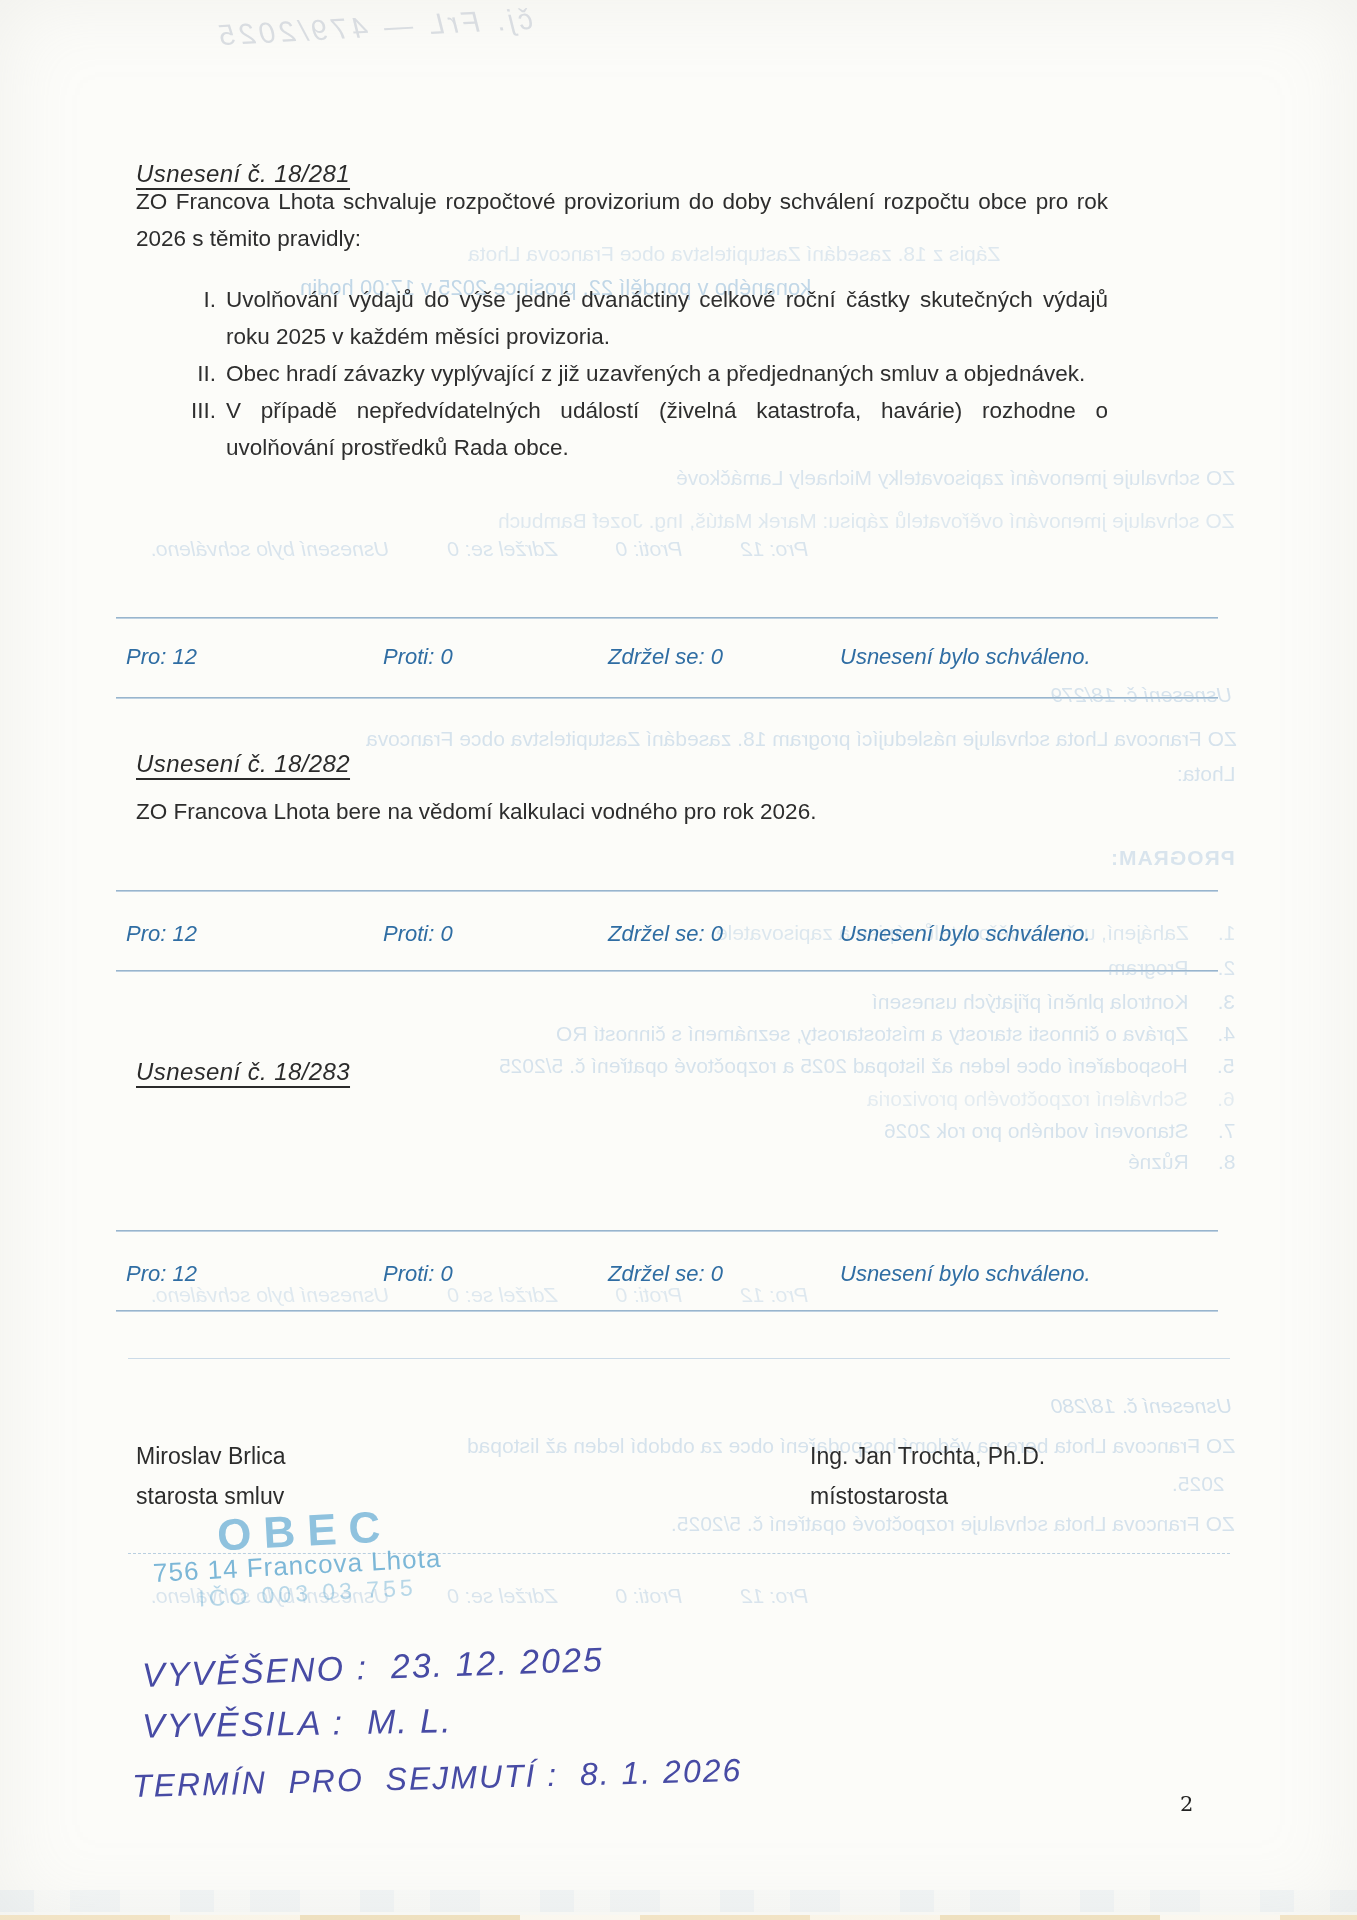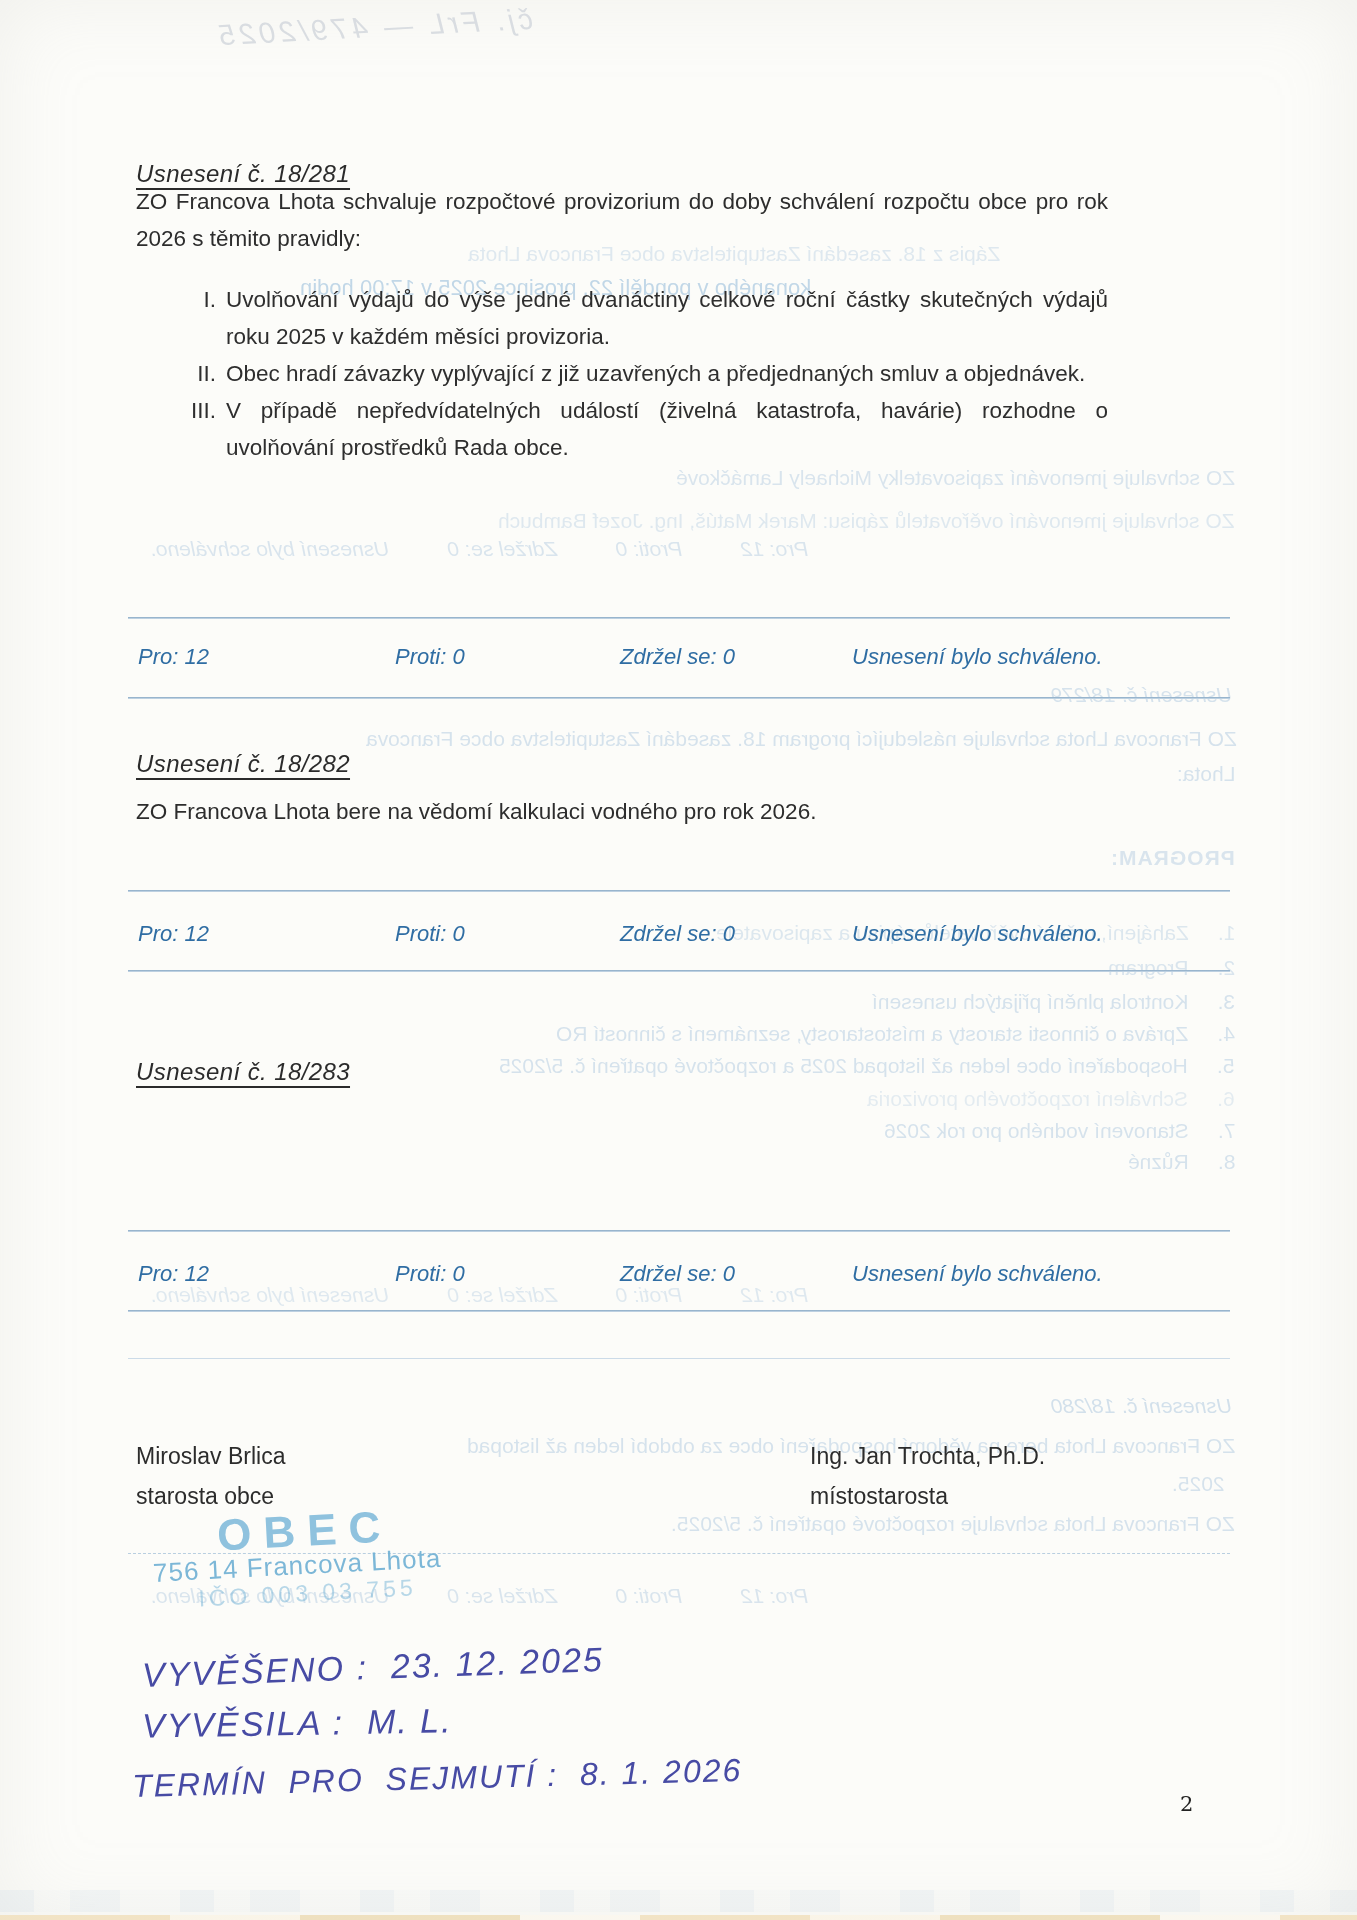--- a/index.html
+++ b/index.html
@@ -53,21 +53,21 @@
     position:absolute;left:136px;width:972px;font-size:22.5px;line-height:37px;
     text-align:justify;color:#2d2d2d;
   }
   #p1{top:183px}
   #p2{top:793px;text-align:left}
   #p3{top:1095px}
   .rlist{position:absolute;left:170px;top:281px;width:938px;font-size:22.5px;line-height:37px}
   .rlist .row{display:flex}
   .rlist .num{flex:0 0 46px;text-align:right;padding-right:10px}
   .rlist .txt{flex:1;text-align:justify}
-  .vote{position:absolute;left:128px;width:1102px;height:82px;
+  .vote{position:absolute;left:116px;width:1102px;height:82px;
         font-style:italic;color:#2f6da3;font-size:22px}
   #v1{top:617px}#v2{top:890px}#v3{top:1230px}
   .rule{position:absolute;left:0;right:0;height:2px;
         background:linear-gradient(to bottom,#86a7c3,#cfdeeb)}
   .rule-top{top:0}
   .rule-bottom{top:80px}
   .vrow{position:absolute;left:0;right:0;height:30px}
   #v1 .vrow{top:27px}#v2 .vrow{top:31px}#v3 .vrow{top:31px}
   .vrow span{position:absolute;white-space:nowrap}
   .v-pro{left:10px}.v-proti{left:267px}.v-zdrzel{left:492px}.v-res{left:724px}
@@ -178,21 +178,21 @@
       <span class="v-pro">Pro: 12</span>
       <span class="v-proti">Proti: 0</span>
       <span class="v-zdrzel">Zdržel se: 0</span>
       <span class="v-res">Usnesení bylo schváleno.</span>
     </div>
     <div class="rule rule-bottom"></div>
   </div>
 
   <div class="sig sig-left">
     <div class="name">Miroslav Brlica</div>
-    <div class="role">starosta obce</div>
+    <div class="role">starosta smluv</div>
   </div>
   <div class="sig sig-right">
     <div class="name">Ing. Jan Trochta, Ph.D.</div>
     <div class="role">místostarosta</div>
   </div>
 
   <div class="stamp">
     <div class="s1">OBEC</div>
     <div class="s2">756 14  Francova Lhota</div>
     <div class="s3">IČO 003 03 755</div>

